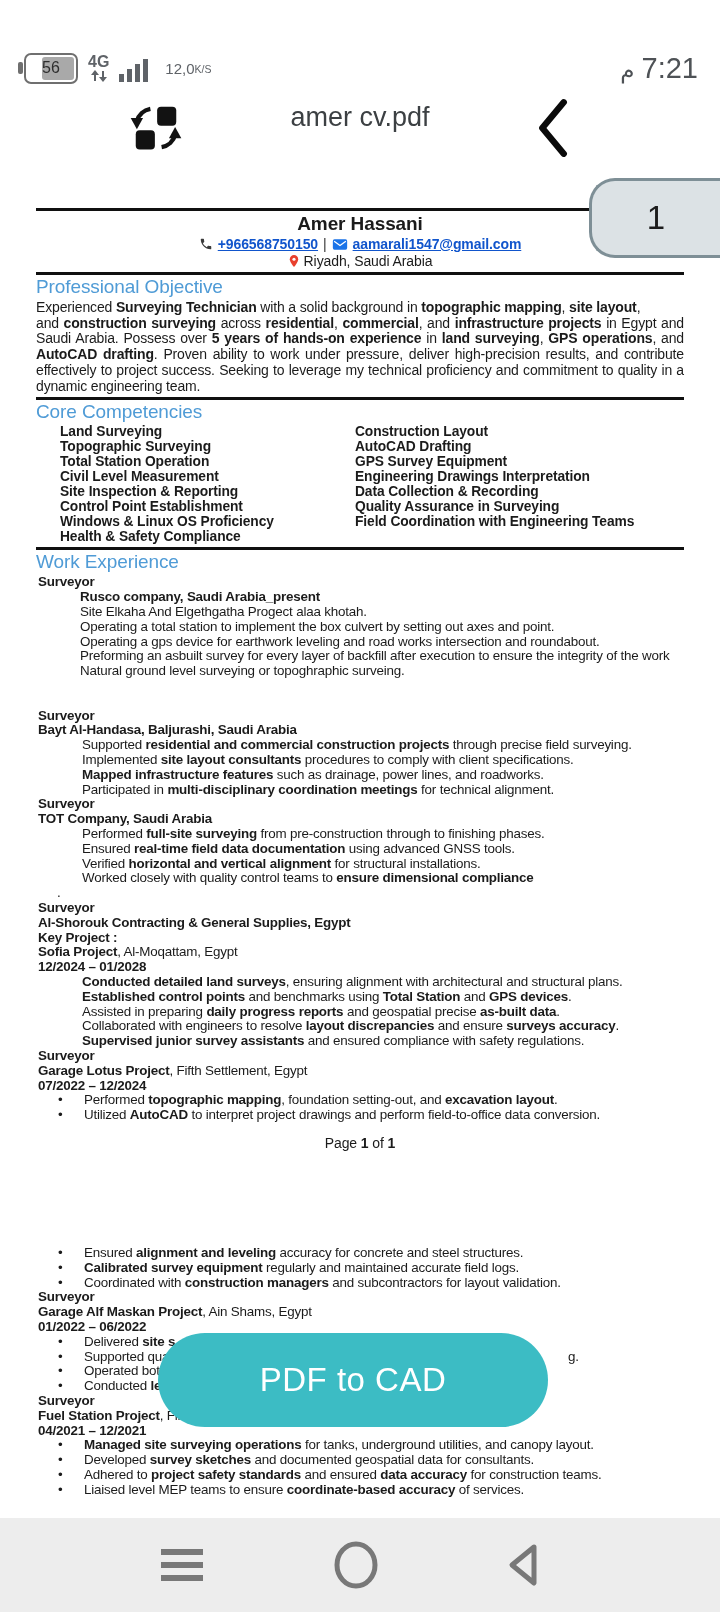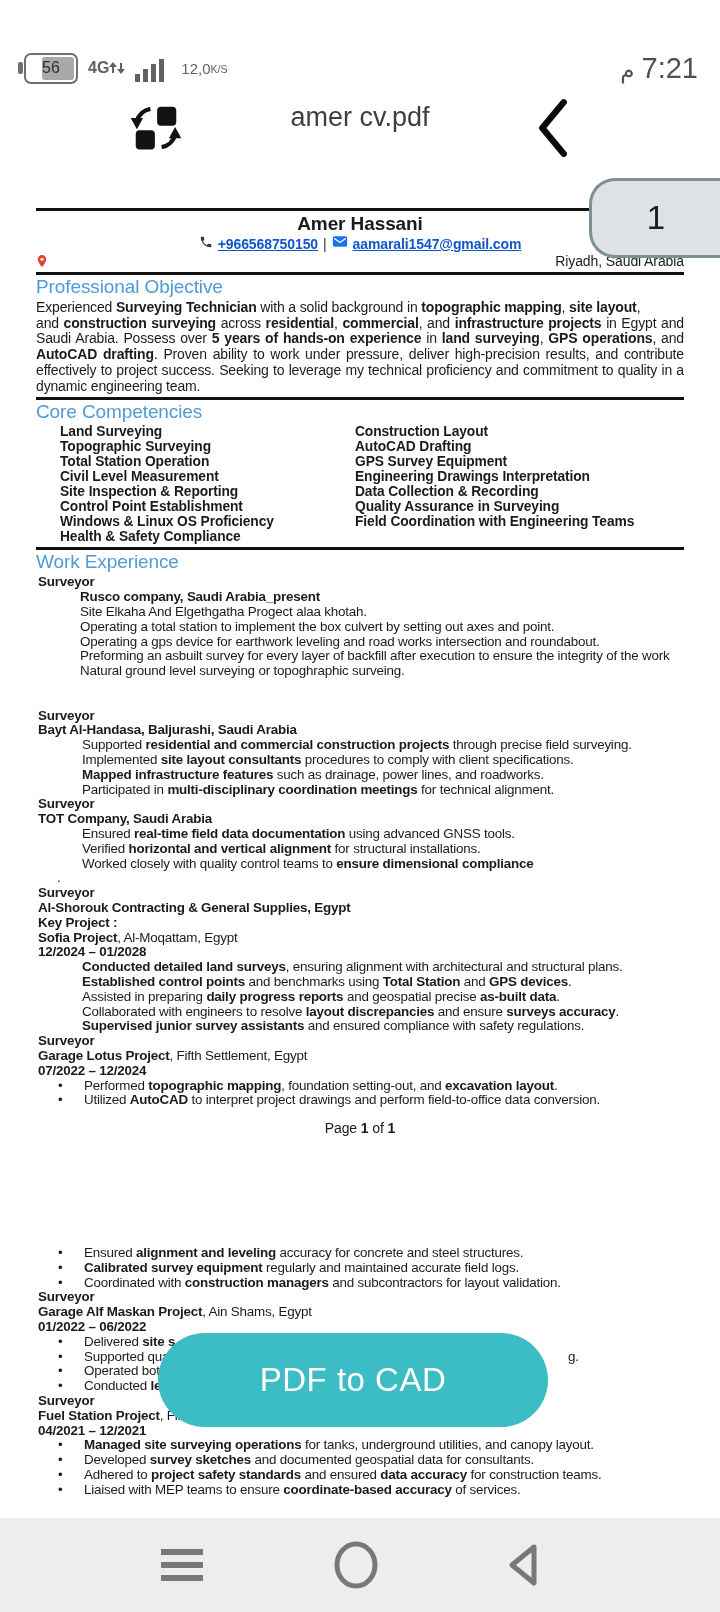--- a/index.html
+++ b/index.html
@@ -8,21 +8,21 @@
   b{font-weight:bold;}
 
   
   .status-bar{position:absolute;top:0;left:0;right:0;height:56px;display:flex;align-items:center;color:#5f6368;margin-top:40px;}
   .sb-left{display:flex;align-items:center;gap:10px;margin-left:24px;}
   .battery{position:relative;width:50px;height:27px;border:2.5px solid #6f6f6f;border-radius:7px;background:#fff;}
   .battery .nub{position:absolute;left:-8px;top:7px;width:5px;height:12px;background:#6f6f6f;border-radius:2px;}
   .battery .fill{position:absolute;right:2px;top:2px;bottom:2px;width:64%;background:#a9a9a9;border-radius:3px;}
   .battery .pct{position:absolute;inset:0;display:flex;align-items:center;justify-content:center;
                 font-size:16px;color:#2e2e2e;}
-  .net{display:flex;flex-direction:row;align-items:center;line-height:1;}
+  .net{display:flex;flex-direction:column;align-items:center;line-height:1;}
   .net .type{font-size:16px;font-weight:bold;color:#5f6368;}
   .speed{display:flex;flex-direction:row;align-items:center;line-height:1;margin-left:6px;}
   .speed .val{font-size:15px;}
   .speed .unit{font-size:10.5px;margin-top:2px;}
   .sb-time{position:absolute;right:22px;top:12px;display:flex;align-items:baseline;gap:7px;
            font-size:29px;color:#4e5256;}
   .sb-time .ampm{font-size:23px;}
 
   
   .app-bar{position:absolute;top:88px;left:0;right:0;height:78px;background:#fff;}
@@ -34,24 +34,24 @@
   .page-badge{position:absolute;top:178px;right:0;width:128px;height:74px;background:#dce2e5;
               border:3px solid #7e8f96;border-right:none;border-radius:26px 0 0 26px;
               display:flex;align-items:center;justify-content:center;font-size:33px;color:#1c1c1c;z-index:7;}
 
   
   .doc{position:absolute;top:175px;left:36px;width:648px;padding-top:33px;letter-spacing:-0.1px;}
   .rule{height:3px;background:#101010;}
   .rule.short{width:557px;}
   .doc-head{text-align:center;}
   .doc-name{font-size:19px;font-weight:bold;line-height:23px;margin-top:1px;}
-  .contact{font-size:14px;line-height:18px;display:flex;justify-content:center;gap:5px;}
+  .contact{font-size:14px;line-height:18px;display:flex;justify-content:center;align-items:center;gap:5px;}
   .contact a{color:#1155cc;font-weight:bold;text-decoration:underline;}
   .contact .sep{color:#333;}
-  .loc{font-size:14px;line-height:16px;display:flex;justify-content:space-between;align-items:center;gap:4px;margin-bottom:3px;}
+  .loc{font-size:14px;line-height:16px;display:flex;justify-content:center;align-items:center;gap:4px;margin-bottom:3px;}
   h2.sec{font-size:19px;line-height:22px;color:#4f9bd6;font-weight:normal;margin:1px 0 2px 0;}
   .para{font-size:14px;line-height:15.7px;text-align:justify;letter-spacing:-0.15px;margin-bottom:3px;}
 
   .comp{display:flex;font-size:13.8px;font-weight:bold;line-height:14.9px;margin:1px 0 3px 0;}
   .comp-col.left{width:319px;padding-left:24px;box-sizing:border-box;}
   .comp-col.right{flex:1;}
 
   .work{font-size:13.4px;line-height:14.8px;letter-spacing:-0.2px;}
   .ln{position:relative;}
   .ln.job{padding-left:2px;}
@@ -203,20 +203,21 @@
       <div class="ln gap"></div>
       <div class="ln gap"></div>
       <div class="ln job"><b>Surveyor</b></div>
       <div class="ln job"><b>Bayt Al-Handasa, Baljurashi, Saudi Arabia</b></div>
       <div class="ln ind2"><span>Supported </span><b>residential and commercial construction projects</b><span> through precise field surveying.</span></div>
       <div class="ln ind2"><span>Implemented </span><b>site layout consultants</b><span> procedures to comply with client specifications.</span></div>
       <div class="ln ind2"><b>Mapped infrastructure features</b><span> such as drainage, power lines, and roadworks.</span></div>
       <div class="ln ind2"><span>Participated in </span><b>multi-disciplinary coordination meetings</b><span> for technical alignment.</span></div>
       <div class="ln job"><b>Surveyor</b></div>
       <div class="ln job"><b>TOT Company, Saudi Arabia</b></div>
+      <div class="ln ind2"><span>Performed </span><b>full-site surveying</b><span> from pre-construction through to finishing phases.</span></div>
       <div class="ln ind2"><span>Ensured </span><b>real-time field data documentation</b><span> using advanced GNSS tools.</span></div>
       <div class="ln ind2"><span>Verified </span><b>horizontal and vertical alignment</b><span> for structural installations.</span></div>
       <div class="ln ind2"><span>Worked closely with quality control teams to </span><b>ensure dimensional compliance</b></div>
       <div class="ln dot"><span>.</span></div>
       <div class="ln job"><b>Surveyor</b></div>
       <div class="ln job"><b>Al-Shorouk Contracting &amp; General Supplies, Egypt</b></div>
       <div class="ln job"><b>Key Project :</b></div>
       <div class="ln job"><b>Sofia Project</b><span>, Al-Moqattam, Egypt</span></div>
       <div class="ln job"><b>12/2024 – 01/2028</b></div>
       <div class="ln ind2"><b>Conducted detailed land surveys</b><span>, ensuring alignment with architectural and structural plans.</span></div>
@@ -244,21 +245,21 @@
     <div class="ln bullet"><span>Delivered </span><b>site s</b></div>
     <div class="ln bullet"><span>Supported qua</span><span class="tail">g.</span></div>
     <div class="ln bullet"><span>Operated bot</span></div>
     <div class="ln bullet"><span>Conducted </span><b>le</b></div>
     <div class="ln job"><b>Surveyor</b></div>
     <div class="ln job"><b>Fuel Station Project</b><span>, Firs</span></div>
     <div class="ln job"><b>04/2021 – 12/2021</b></div>
     <div class="ln bullet"><b>Managed site surveying operations</b><span> for tanks, underground utilities, and canopy layout.</span></div>
     <div class="ln bullet"><span>Developed </span><b>survey sketches</b><span> and documented geospatial data for consultants.</span></div>
     <div class="ln bullet"><span>Adhered to </span><b>project safety standards</b><span> and ensured </span><b>data accuracy</b><span> for construction teams.</span></div>
-    <div class="ln bullet"><span>Liaised with MEP teams to ensure </span><b>coordinate-based accuracy</b><span> of services.</span></div>
+    <div class="ln bullet"><span>Liaised level MEP teams to ensure </span><b>coordinate-based accuracy</b><span> of services.</span></div>
   </div>
 
 <button class="fab">PDF to CAD</button>
 
 <div class="nav-bar">
   <button class="nav-btn nav-recents">
     <svg width="46" height="36" viewBox="0 0 46 36">
       <rect x="2" y="2" width="42" height="6" fill="#787878"></rect>
       <rect x="2" y="15" width="42" height="6" fill="#787878"></rect>
       <rect x="2" y="28" width="42" height="6" fill="#787878"></rect>

